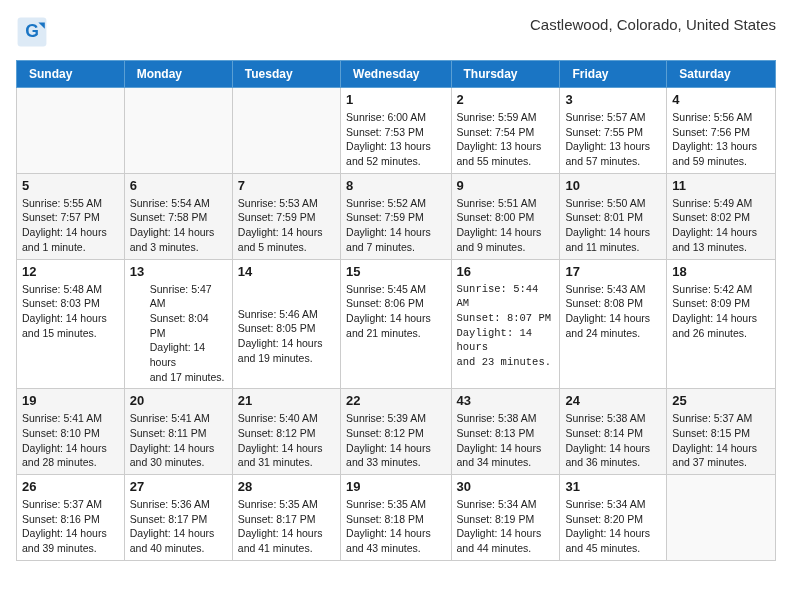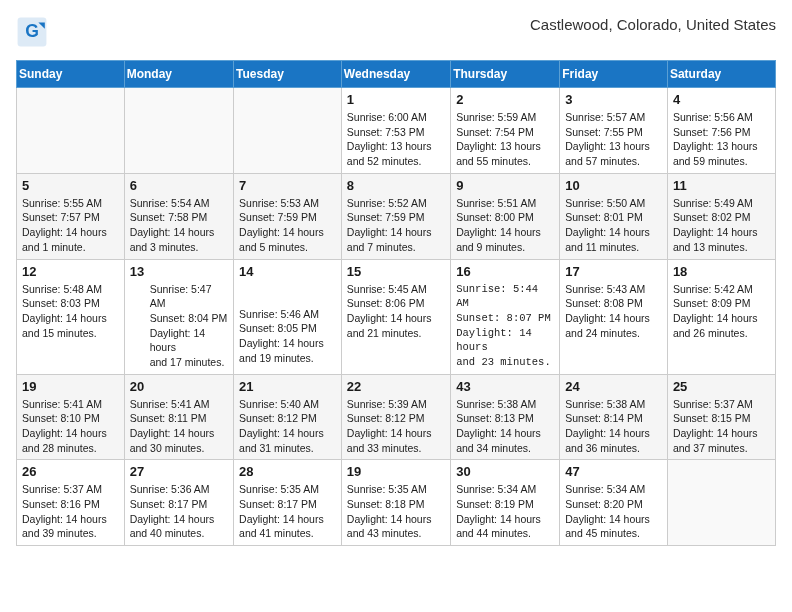--- a/index.html
+++ b/index.html
@@ -48,21 +48,21 @@
     }
     table {
       width: 100%;
       border-collapse: collapse;
       font-size: 11px;
     }
     thead th {
       background-color: #1a75c4;
       color: #fff;
       text-align: left;
-      padding: 6px 2px;
+      padding: 6px 12px;
       font-size: 12px;
       font-weight: bold;
       border: 1px solid #5a9fd4;
     }
     tbody td {
       border: 1px solid #ccc;
       vertical-align: top;
       padding: 4px 5px;
       width: 113px;
       min-height: 80px;
@@ -331,21 +331,21 @@
 and 43 minutes.</div>
         </td>
         <td>
           <div class="day-number">30</div>
           <div class="day-info" style="white-space: pre-line;">Sunrise: 5:34 AM
 Sunset: 8:19 PM
 Daylight: 14 hours
 and 44 minutes.</div>
         </td>
         <td>
-          <div class="day-number">47</div>
+          <div class="day-number">31</div>
           <div class="day-info" style="white-space: pre-line;">Sunrise: 5:34 AM
 Sunset: 8:20 PM
 Daylight: 14 hours
 and 45 minutes.</div>
         </td>
         <td class="empty-cell"></td>
       </tr>
     </tbody>
 </table>
 

